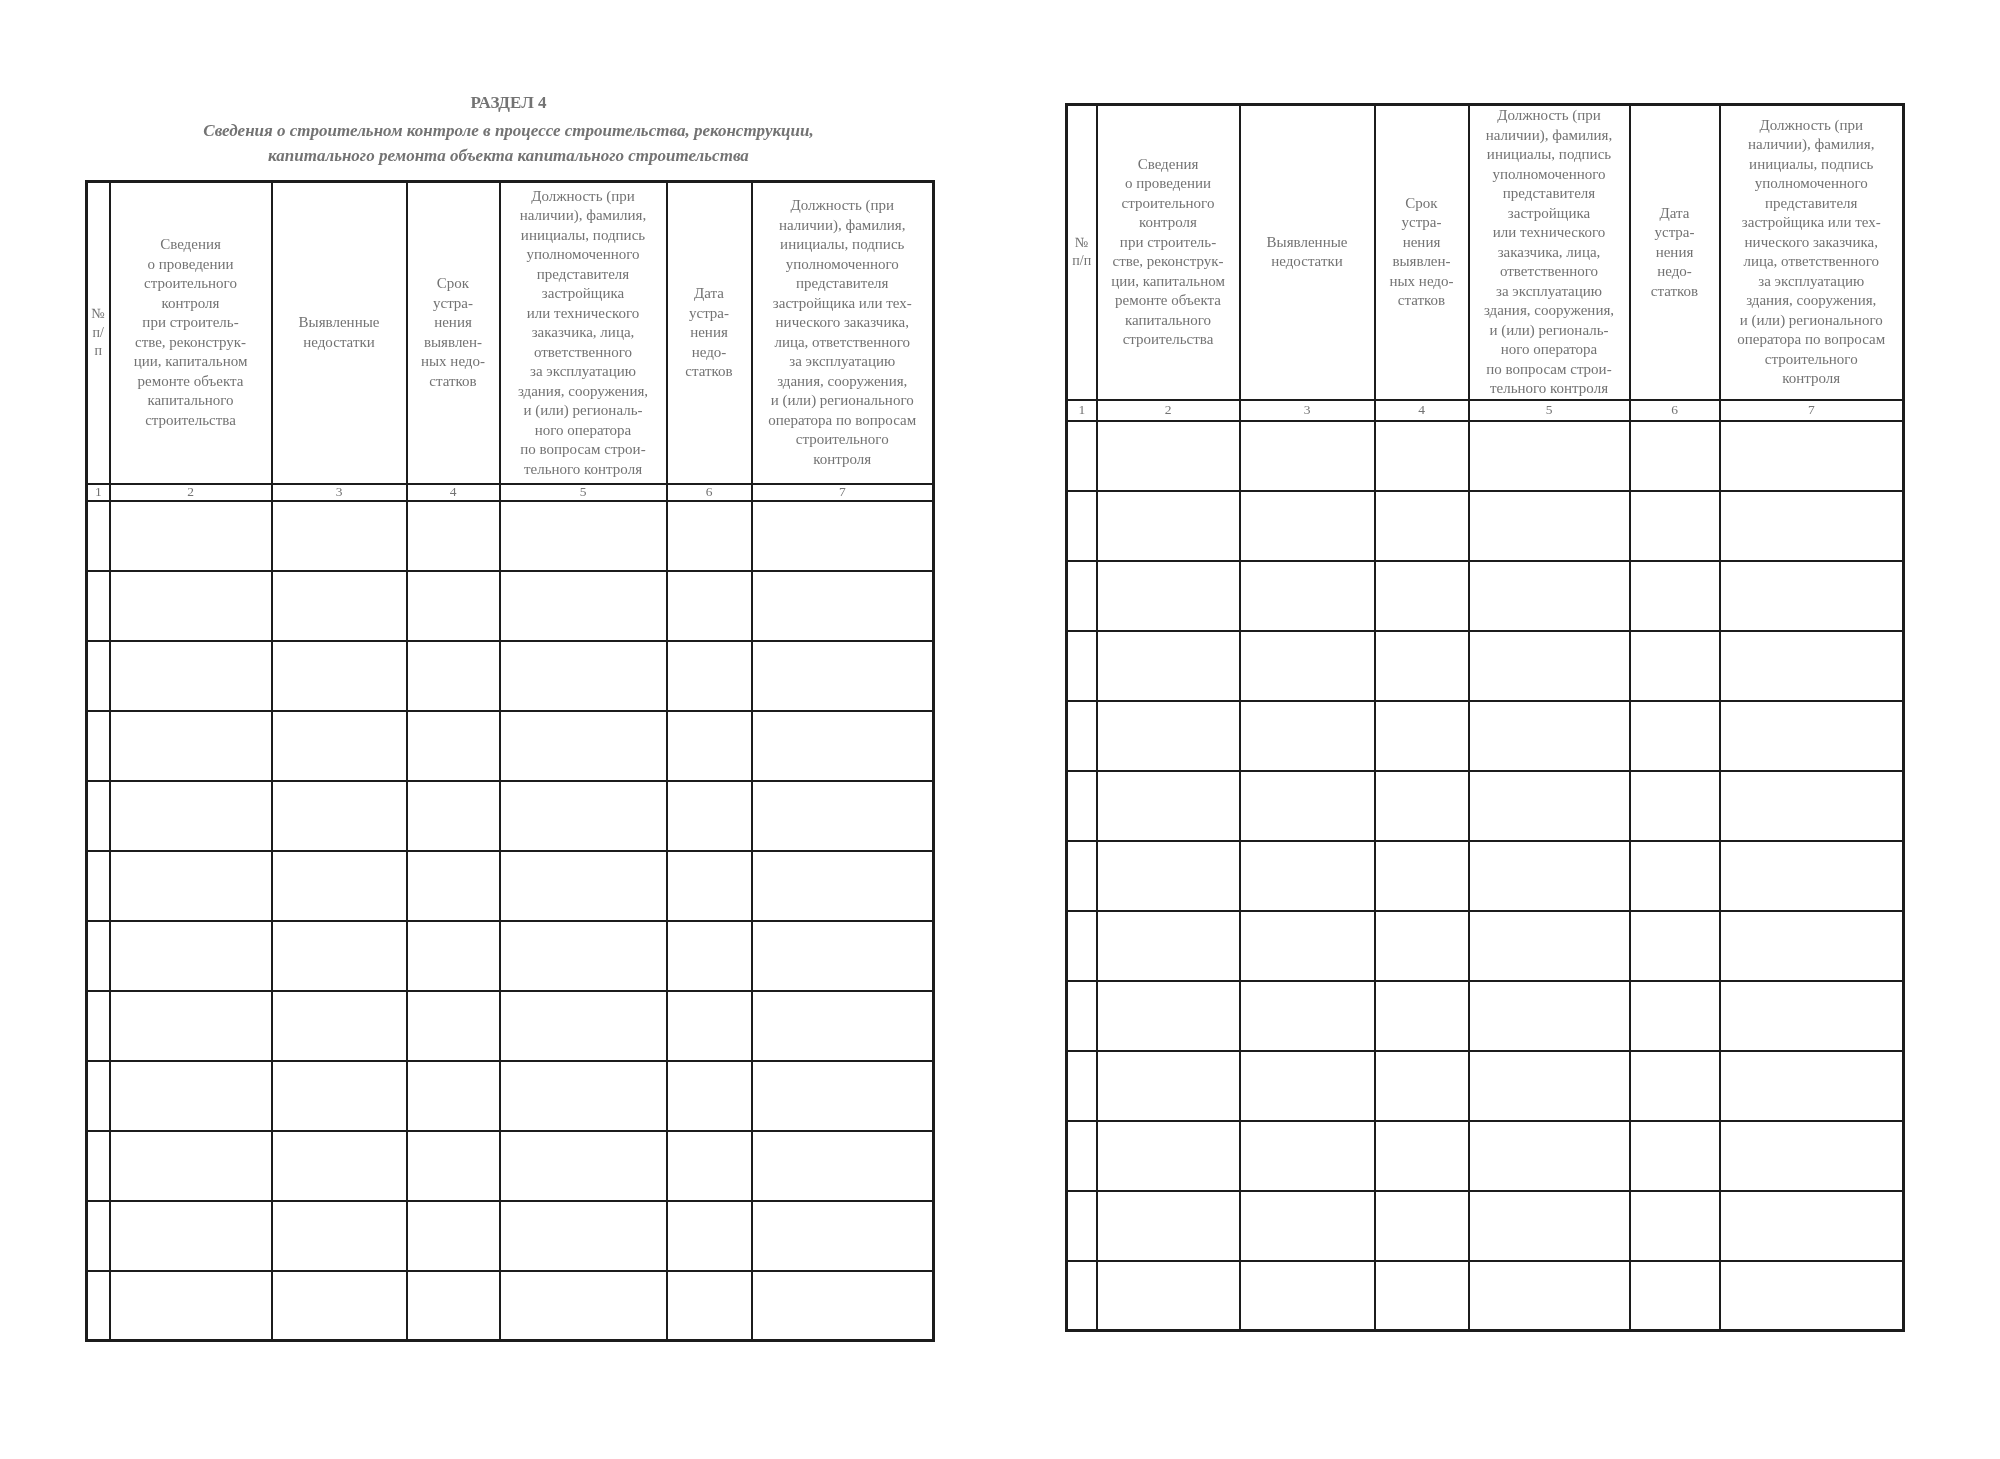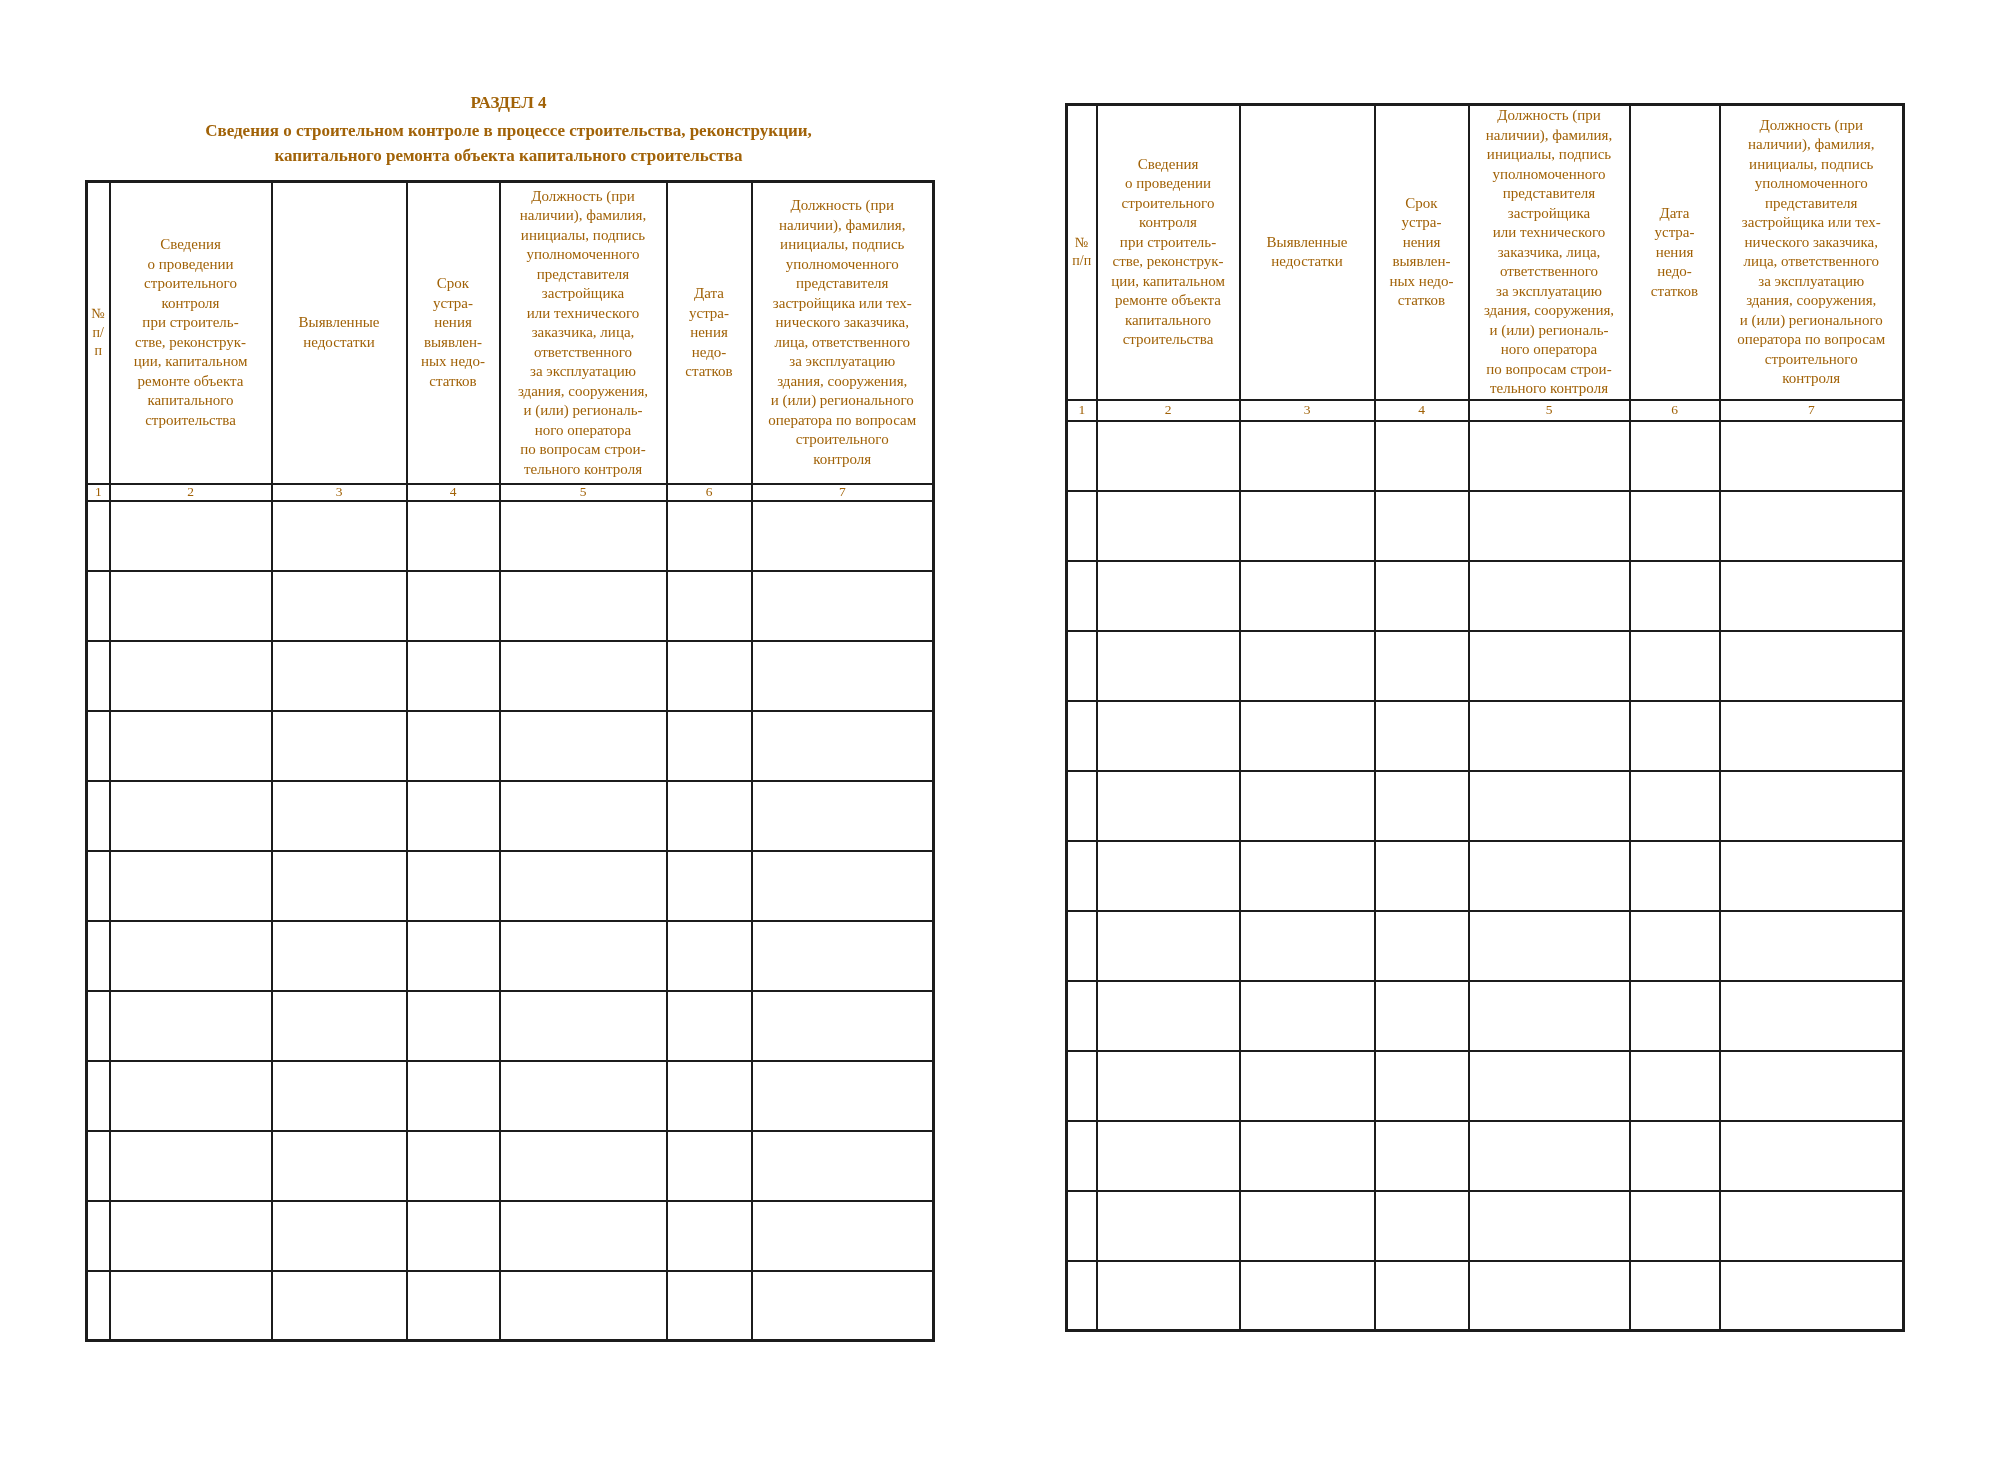--- a/index.html
+++ b/index.html
@@ -6,38 +6,39 @@
     margin: 0;
     padding: 0;
     background: #ffffff;
   }
   .canvas {
     position: relative;
     width: 2000px;
     height: 1459px;
     background: #ffffff;
     font-family: "Liberation Serif", "DejaVu Serif", serif;
-    color: #a16207;
+    color: #737373;
     overflow: hidden;
   }
   .title-block {
     position: absolute;
     left: 85px;
     top: 90px;
     width: 847px;
     text-align: center;
     font-weight: bold;
     font-size: 17px;
     line-height: 1.5;
   }
   .title-block .section {
     margin-bottom: 2px;
   }
   .title-block .subtitle {
     white-space: pre-line;
+    font-style: italic;
   }
   table.journal {
     position: absolute;
     border-collapse: collapse;
     table-layout: fixed;
     border: 3px solid #1c1c1c;
   }
   table.journal th, table.journal td {
     border: 2px solid #1c1c1c;
     padding: 0 2px;

